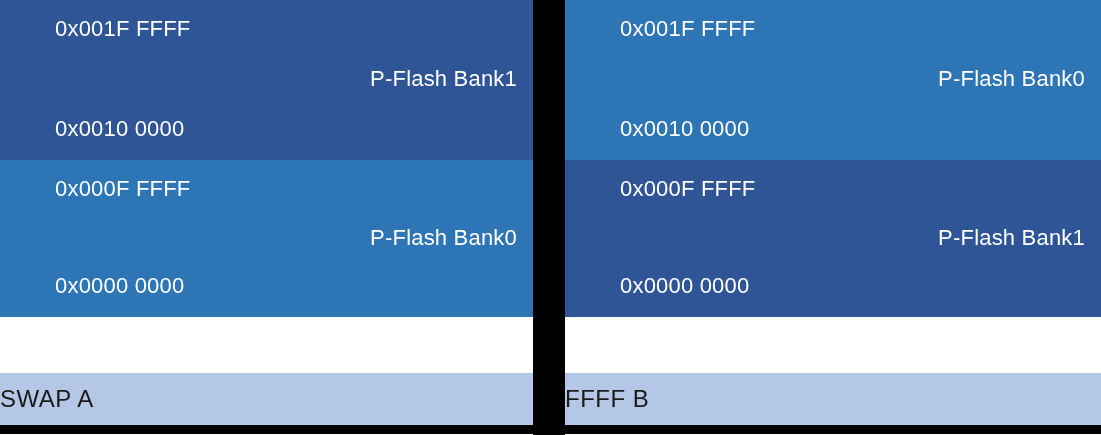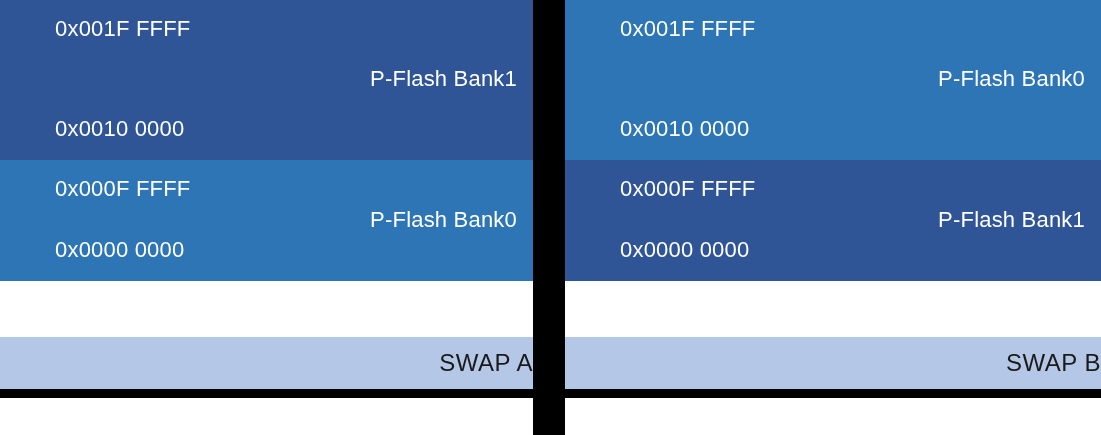--- a/index.html
+++ b/index.html
@@ -42,41 +42,41 @@
     flex-direction: column;
     justify-content: space-between;
     color: var(--text-light);
     font-size: 22px;
     padding: 15px 0 17px 0;
     letter-spacing: 0.2px;
   }
   .bank-block[data-shade="dark"]  { background: var(--bank-dark); }
   .bank-block[data-shade="light"] { background: var(--bank-light); }
   .block-1 { height: 160px; }
-  .block-2 { height: 121px; }
+  .block-2 { height: 157px; }
   .addr {
     padding-left: 55px;
     line-height: 28px;
   }
   .bank-name {
     align-self: flex-end;
     padding-right: 16px;
     line-height: 28px;
   }
   .gap {
     height: 56px;
     background: #ffffff;
   }
   .swap-bar {
     height: 52px;
     background: var(--swap-bar);
     color: var(--text-dark);
     display: flex;
     align-items: center;
-    justify-content: flex-end;
+    justify-content: flex-start;
     font-size: 24px;
     letter-spacing: 0.5px;
   }
   .bottom-strip {
     height: 9px;
     background: var(--divider);
   }
 </style>
 </head>
 <body>
@@ -109,18 +109,18 @@
       <div class="bank-name">P-Flash Bank0</div>
       <div class="addr">0x0010 0000</div>
     </div>
     <div class="bank-block block-2" data-shade="dark">
       <div class="addr">0x000F FFFF</div>
       <div class="bank-name">P-Flash Bank1</div>
       <div class="addr">0x0000 0000</div>
     </div>
     <div class="gap"></div>
     <div class="swap-bar">
-      <span>SWAP B</span>
+      <span>FFFF B</span>
     </div>
     <div class="bottom-strip"></div>
   </div>
 
 </div>
 
 </body></html>

